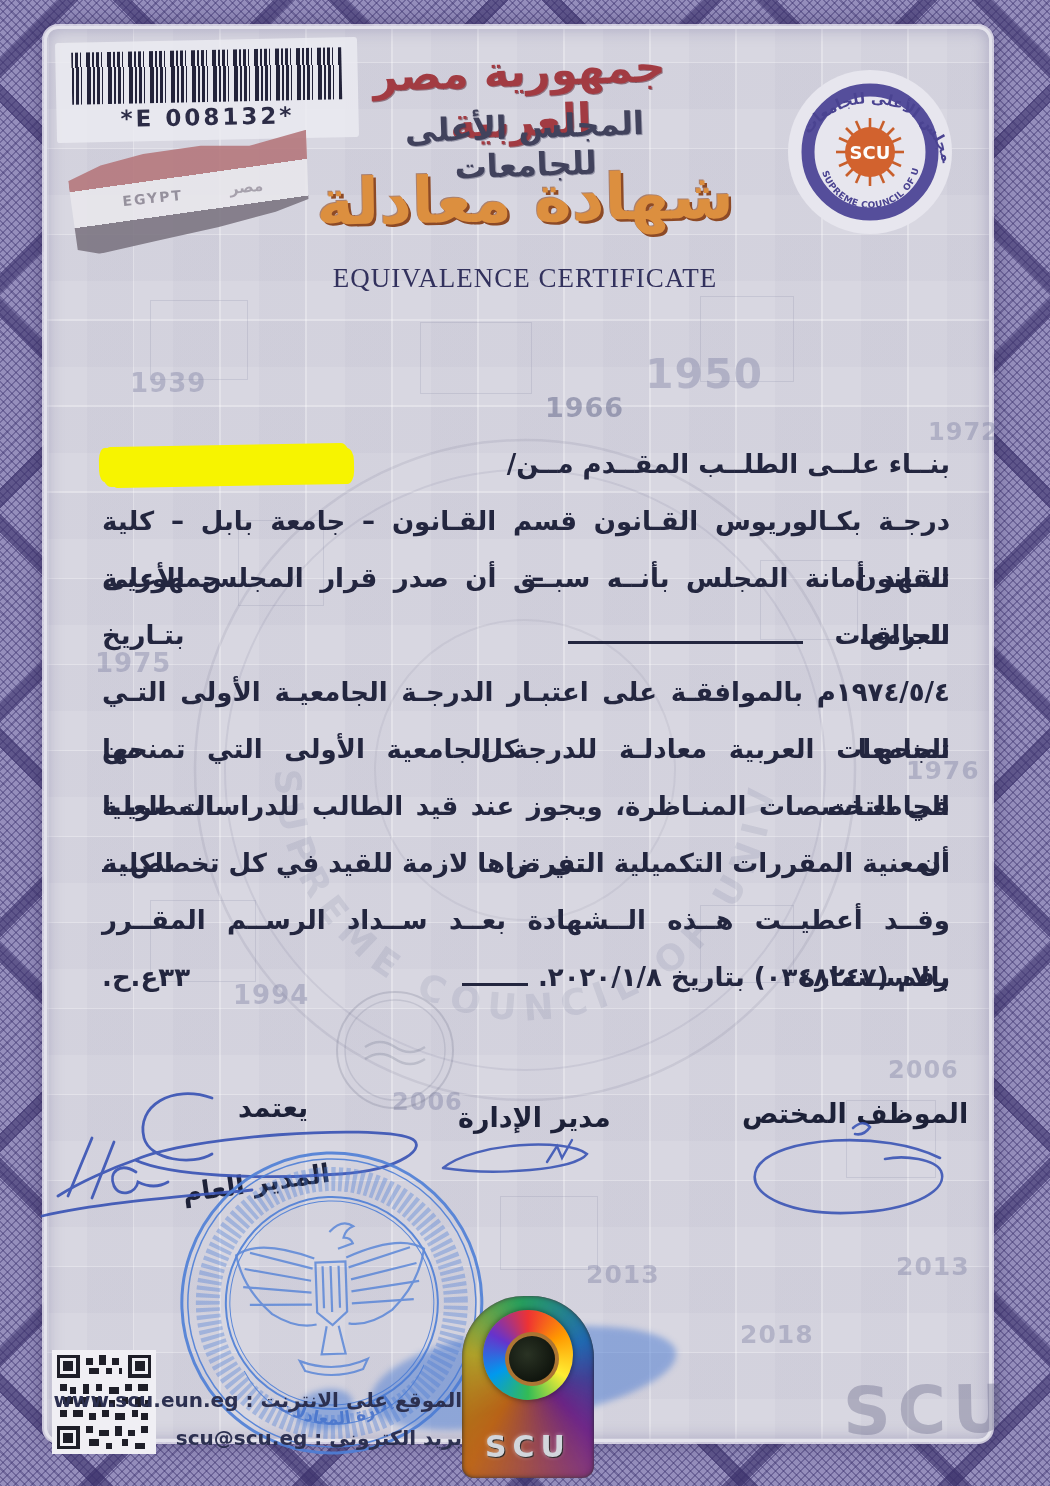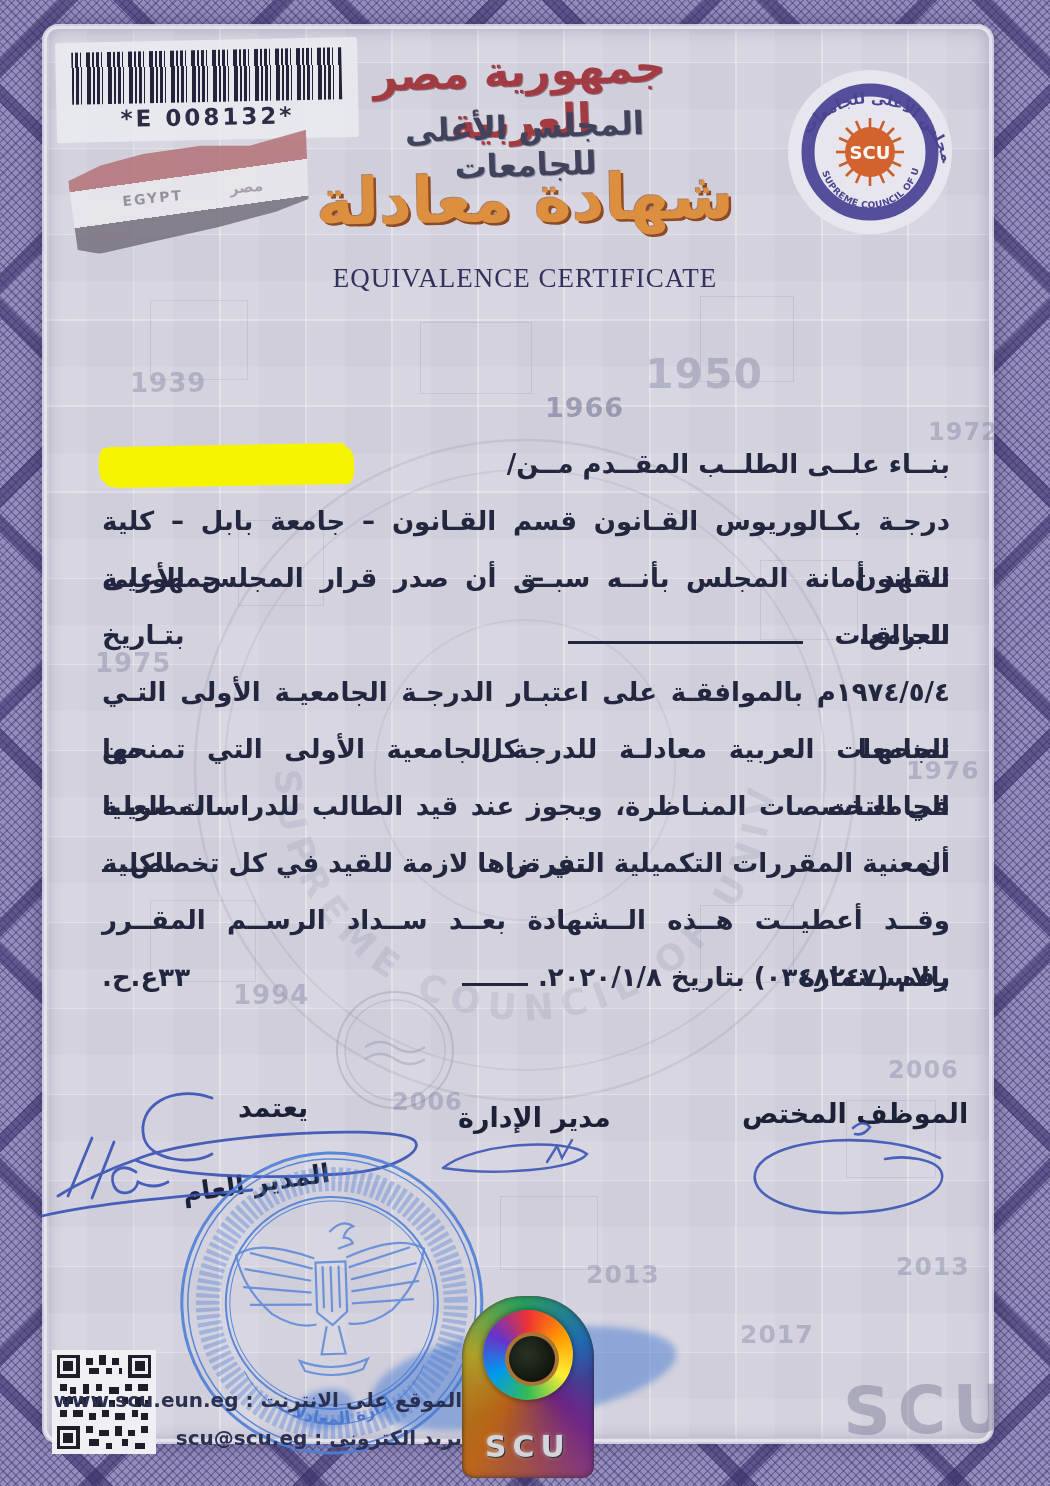--- a/index.html
+++ b/index.html
@@ -109,21 +109,21 @@
   <span class="wm-year" style="left:645px;top:350px;font-size:41px">1950</span>
   <span class="wm-year" style="left:545px;top:392px;font-size:27px;color:rgba(95,99,135,.5)">1966</span>
   <span class="wm-year" style="left:928px;top:418px;font-size:24px">1972</span>
   <span class="wm-year" style="left:95px;top:648px;font-size:26px">1975</span>
   <span class="wm-year" style="left:906px;top:756px;font-size:25px">1976</span>
   <span class="wm-year" style="left:233px;top:980px;font-size:26px">1994</span>
   <span class="wm-year" style="left:392px;top:1088px;font-size:24px">2006</span>
   <span class="wm-year" style="left:888px;top:1056px;font-size:24px">2006</span>
   <span class="wm-year" style="left:586px;top:1260px;font-size:25px">2013</span>
   <span class="wm-year" style="left:896px;top:1252px;font-size:25px">2013</span>
-  <span class="wm-year" style="left:740px;top:1320px;font-size:25px">2017</span>
+  <span class="wm-year" style="left:740px;top:1320px;font-size:25px">2018</span>
   <span class="wm-scu">SCU</span>
 
   <svg class="center-seal" width="700" height="700" viewBox="0 0 700 700">
     <circle cx="350" cy="350" r="330" fill="none" stroke="rgba(95,95,125,.16)" stroke-width="2.5"></circle>
     <circle cx="350" cy="350" r="300" fill="none" stroke="rgba(95,95,125,.14)" stroke-width="2"></circle>
     <circle cx="350" cy="350" r="150" fill="none" stroke="rgba(95,95,125,.12)" stroke-width="2"></circle>
     <path id="wmArc" d="M 100 350 A 250 250 0 0 0 600 350" fill="none"></path>
     <text font-size="36" font-weight="bold" fill="rgba(90,92,130,.16)" letter-spacing="9">
       <textPath href="#wmArc">SUPREME COUNCIL OF UNIVERSITIES</textPath>
     </text>

